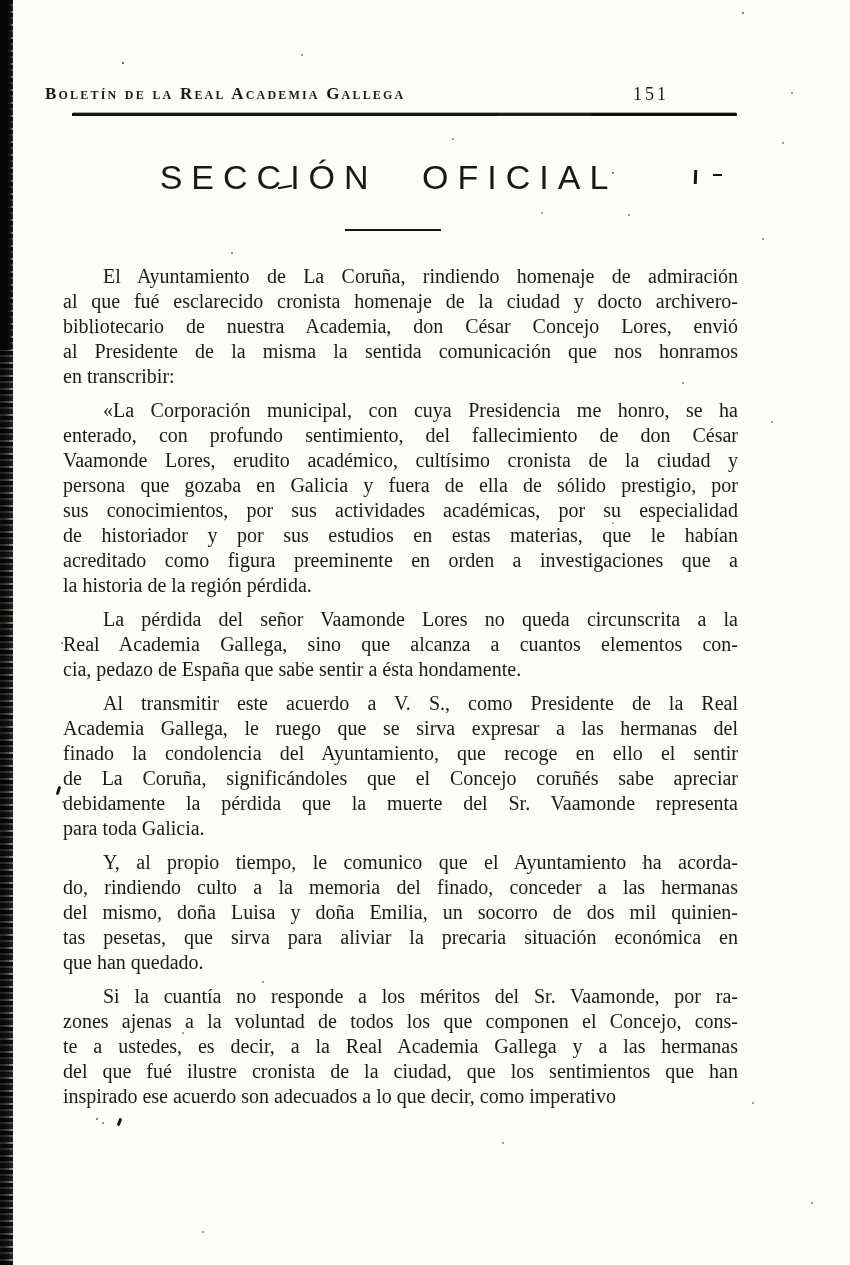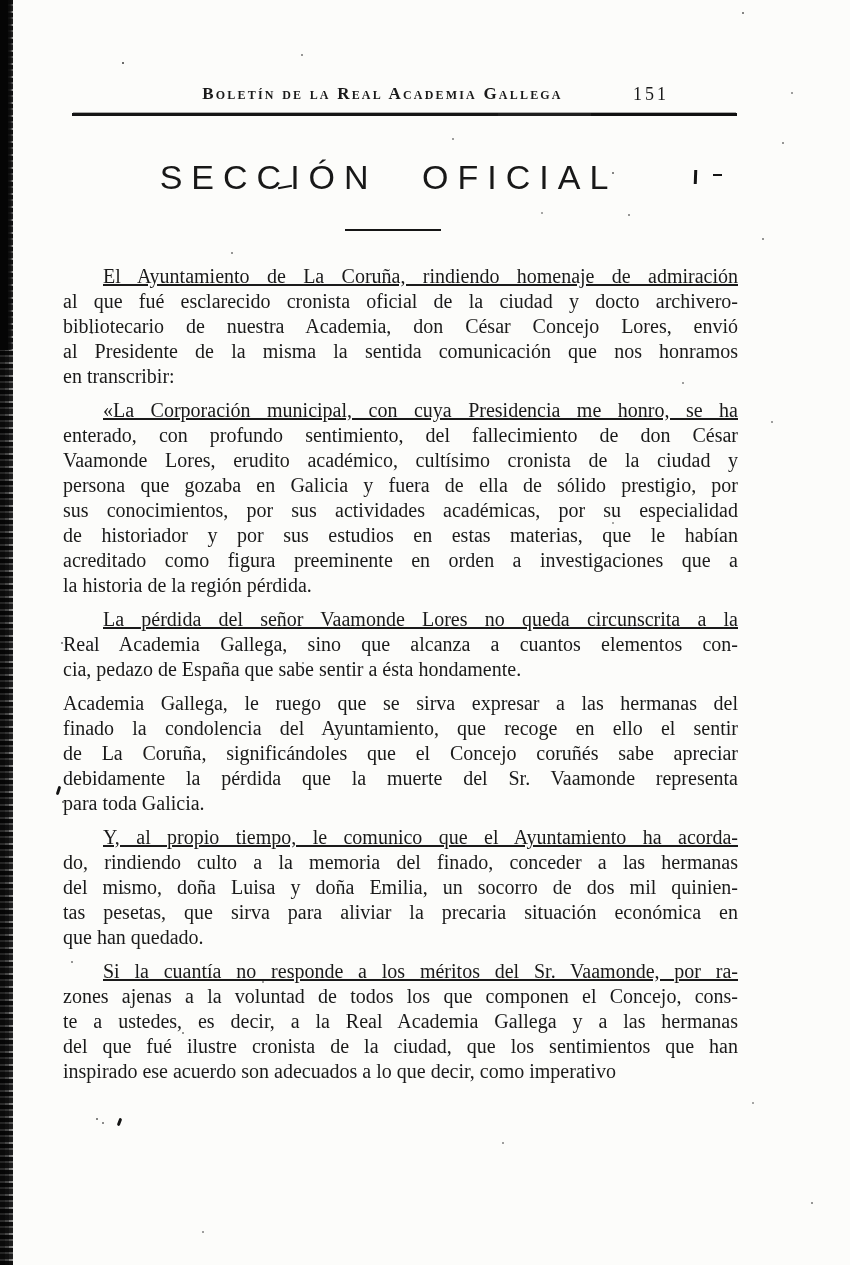--- a/index.html
+++ b/index.html
@@ -55,21 +55,21 @@
       302px 662px 0 0 rgba(25,25,25,.55), 462px 602px 0 -1px rgba(25,25,25,.6), 612px 522px 0 0 rgba(25,25,25,.5),
       352px 421px 0 -1px rgba(25,25,25,.6), 682px 382px 0 0 rgba(25,25,25,.55),
       612px 172px 0 0 rgba(25,25,25,.7), 652px 188px 0 -1px rgba(25,25,25,.6), 628px 214px 0 0 rgba(25,25,25,.6),
       668px 232px 0 -1px rgba(25,25,25,.55), 742px 12px 0 0 rgba(25,25,25,.7), 822px 36px 0 -1px rgba(25,25,25,.6),
       96px 1118px 0 0 rgba(25,25,25,.7), 148px 288px 0 -1px rgba(25,25,25,.6), 452px 138px 0 0 rgba(25,25,25,.55),
       242px 142px 0 -1px rgba(25,25,25,.6), 782px 142px 0 0 rgba(25,25,25,.6);
   }
   
   .header-row{
     position:absolute;left:63px;top:84px;width:675px;height:24px;
-    text-align:center;
+    text-align:left;
   }
   .journal{
     display:inline-block;
     font-variant:small-caps;
     font-weight:700;
     font-size:17px;
     letter-spacing:2.2px;
     color:var(--ink);
     transform:translateX(-18px);
   }
@@ -106,21 +106,21 @@
     font-size:20px;line-height:25px;
     color:var(--ink);
   }
   .para{margin:0 0 9px 0;}
   .line{
     text-align:justify;
     text-align-last:justify;
     -moz-text-align-last:justify;
     white-space:normal;
   }
-  .line.first{text-indent:40px;text-decoration:underline;}
+  .line.first{text-indent:40px;}
   .line.last{text-align-last:left;-moz-text-align-last:left;}
   
   .artifact{position:absolute;background:#141414;}
   .artifact.tick{left:694px;top:170px;width:3px;height:14px;transform:rotate(2deg);}
   .artifact.dash1{left:713px;top:174px;width:9px;height:2px;}
   .artifact.dash2{left:278px;top:186px;width:14px;height:2px;transform:rotate(-10deg);}
   .artifact.comma1{left:57px;top:786px;width:3px;height:9px;transform:rotate(18deg);border-radius:2px;}
   .artifact.comma2{left:118px;top:1118px;width:3px;height:8px;transform:rotate(20deg);border-radius:2px;}
 </style>
 </head>
@@ -136,41 +136,42 @@
     <span class="pagenum">151</span>
   </div>
   <div class="header-rule"></div>
 
   <h1 class="title">SECCIÓN OFICIAL</h1>
   <div class="title-rule"></div>
 
   <main class="article" id="article">
       <div class="para">
         <div class="line first">El Ayuntamiento de La Coruña, rindiendo homenaje de admiración</div>
-        <div class="line">al que fué esclarecido cronista oficial de la ciudad y docto archivero-</div>
+        <div class="line">al que fué esclarecido cronista homenaje de la ciudad y docto archivero-</div>
         <div class="line">bibliotecario de nuestra Academia, don César Concejo Lores, envió</div>
         <div class="line">al Presidente de la misma la sentida comunicación que nos honramos</div>
         <div class="line last">en transcribir:</div>
       </div>
       <div class="para">
         <div class="line first">«La Corporación municipal, con cuya Presidencia me honro, se ha</div>
         <div class="line">enterado, con profundo sentimiento, del fallecimiento de don César</div>
         <div class="line">Vaamonde Lores, erudito académico, cultísimo cronista de la ciudad y</div>
         <div class="line">persona que gozaba en Galicia y fuera de ella de sólido prestigio, por</div>
         <div class="line">sus conocimientos, por sus actividades académicas, por su especialidad</div>
         <div class="line">de historiador y por sus estudios en estas materias, que le habían</div>
         <div class="line">acreditado como figura preeminente en orden a investigaciones que a</div>
         <div class="line last">la historia de la región pérdida.</div>
       </div>
       <div class="para">
         <div class="line first">La pérdida del señor Vaamonde Lores no queda circunscrita a la</div>
         <div class="line">Real Academia Gallega, sino que alcanza a cuantos elementos con-</div>
         <div class="line last">cia, pedazo de España que sabe sentir a ésta hondamente.</div>
       </div>
       <div class="para">
+        <div class="line first">Al transmitir este acuerdo a V. S., como Presidente de la Real</div>
         <div class="line">Academia Gallega, le ruego que se sirva expresar a las hermanas del</div>
         <div class="line">finado la condolencia del Ayuntamiento, que recoge en ello el sentir</div>
         <div class="line">de La Coruña, significándoles que el Concejo coruñés sabe apreciar</div>
         <div class="line">debidamente la pérdida que la muerte del Sr. Vaamonde representa</div>
         <div class="line last">para toda Galicia.</div>
       </div>
       <div class="para">
         <div class="line first">Y, al propio tiempo, le comunico que el Ayuntamiento ha acorda-</div>
         <div class="line">do, rindiendo culto a la memoria del finado, conceder a las hermanas</div>
         <div class="line">del mismo, doña Luisa y doña Emilia, un socorro de dos mil quinien-</div>

